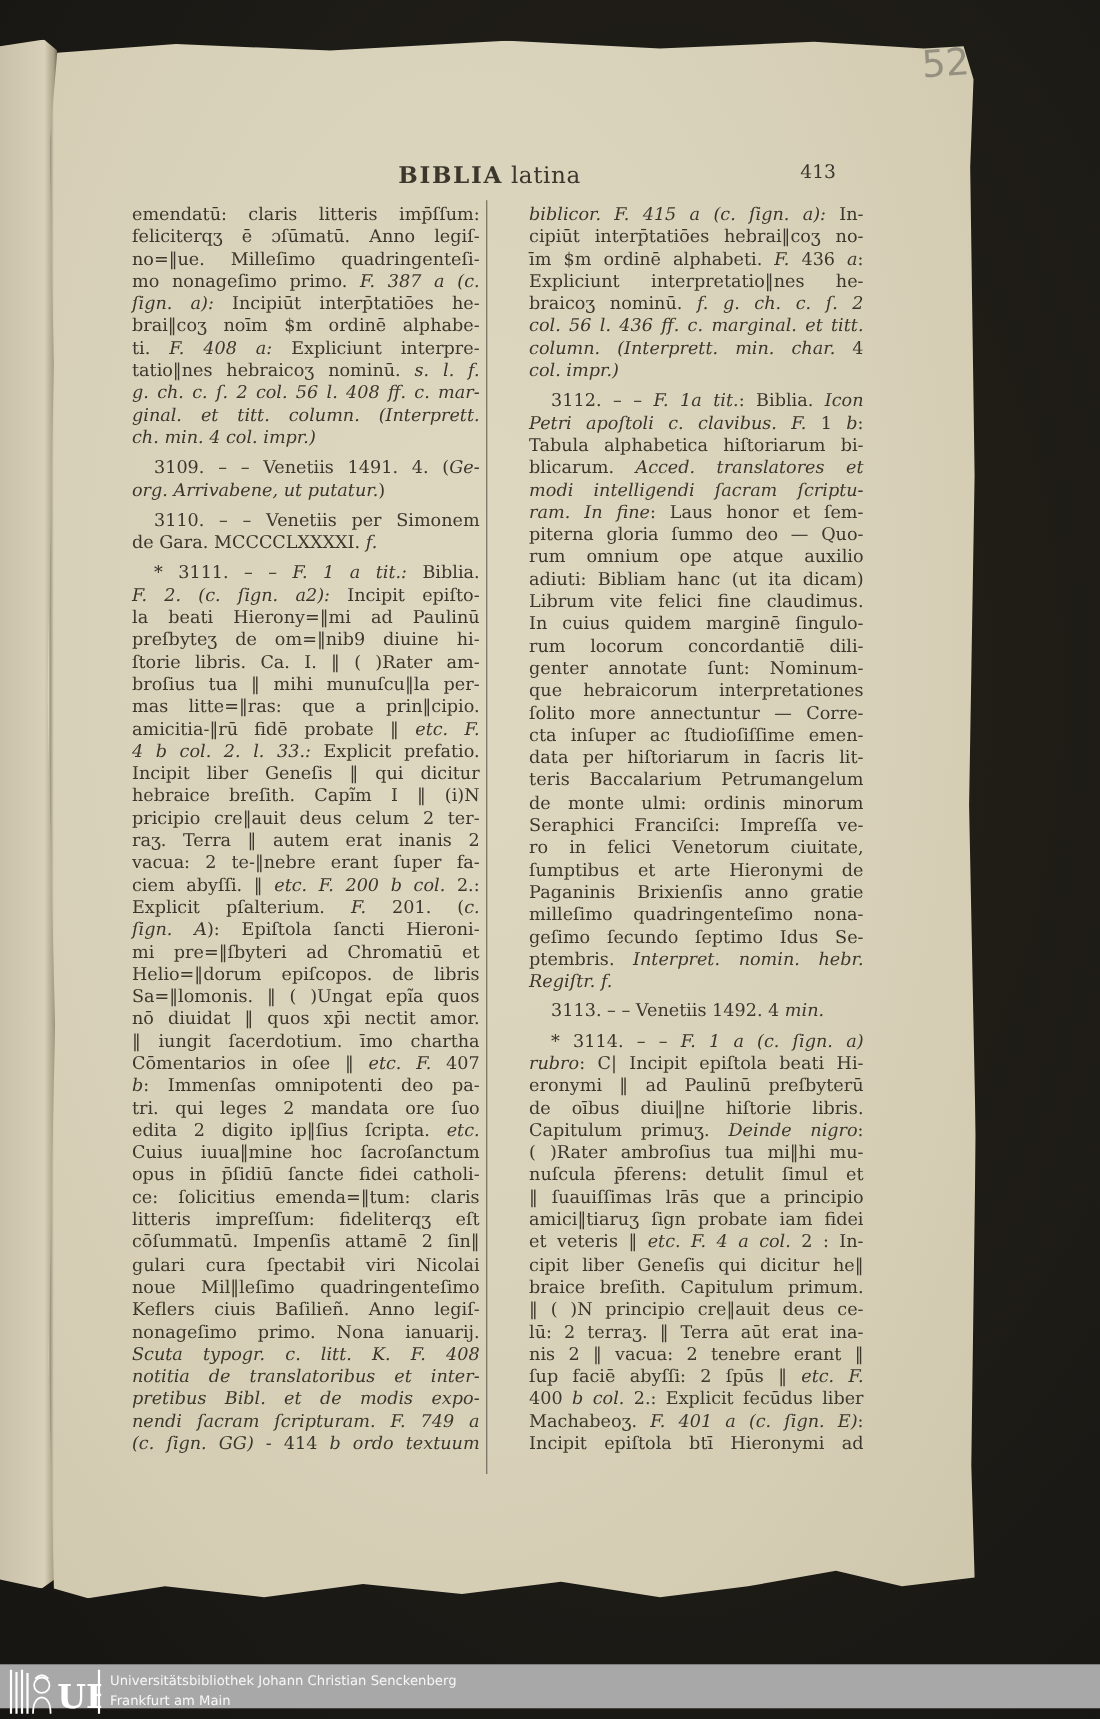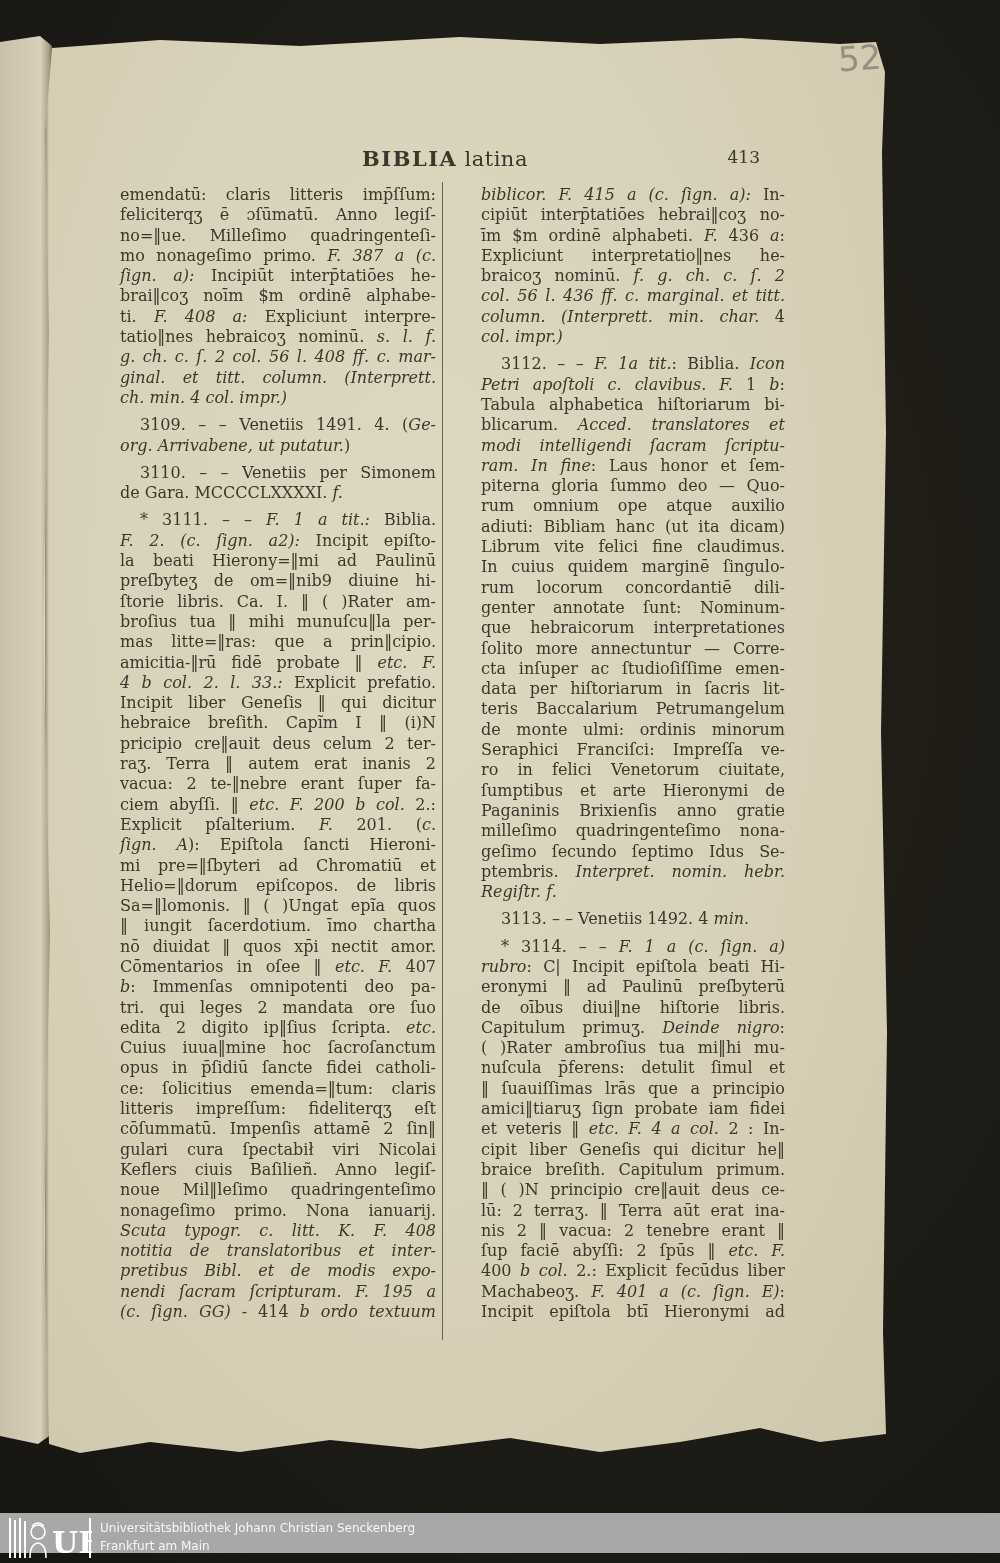--- a/index.html
+++ b/index.html
@@ -116,39 +116,39 @@
       <div class="tline">hebraice breſith. Capĩm I ‖ (i)N</div>
       <div class="tline">pricipio cre‖auit deus celum 2 ter-</div>
       <div class="tline">raʒ. Terra ‖ autem erat inanis 2</div>
       <div class="tline">vacua: 2 te-‖nebre erant ſuper fa-</div>
       <div class="tline">ciem abyſſi. ‖ <i>etc. F. 200 b col.</i> 2.:</div>
       <div class="tline">Explicit pſalterium. <i>F.</i> 201. (<i>c.</i></div>
       <div class="tline"><i>ſign. A</i>): Epiſtola ſancti Hieroni-</div>
       <div class="tline">mi pre=‖ſbyteri ad Chromatiū et</div>
       <div class="tline">Helio=‖dorum epiſcopos. de libris</div>
       <div class="tline">Sa=‖lomonis. ‖ ( )Ungat epĩa quos</div>
+      <div class="tline">nō diuidat ‖ quos xp̄i nectit amor.</div>
       <div class="tline">‖ iungit ſacerdotium. īmo chartha</div>
-      <div class="tline">nō diuidat ‖ quos xp̄i nectit amor.</div>
       <div class="tline">Cōmentarios in oſee ‖ <i>etc. F.</i> 407</div>
       <div class="tline"><i>b</i>: Immenſas omnipotenti deo pa-</div>
       <div class="tline">tri. qui leges 2 mandata ore ſuo</div>
       <div class="tline">edita 2 digito ip‖ſius ſcripta. <i>etc.</i></div>
       <div class="tline">Cuius iuua‖mine hoc ſacroſanctum</div>
       <div class="tline">opus in p̄ſidiū ſancte fidei catholi-</div>
       <div class="tline">ce: ſolicitius emenda=‖tum: claris</div>
       <div class="tline">litteris impreſſum: fideliterqʒ eſt</div>
       <div class="tline">cōſummatū. Impenſis attamē 2 ſin‖</div>
       <div class="tline">gulari cura ſpectabił viri Nicolai</div>
+      <div class="tline">noue Mil‖leſimo quadringenteſimo</div>
       <div class="tline">Keflers ciuis Baſilieñ. Anno legiſ-</div>
-      <div class="tline">noue Mil‖leſimo quadringenteſimo</div>
       <div class="tline">nonageſimo primo. Nona ianuarij.</div>
       <div class="tline"><i>Scuta typogr. c. litt. K. F. 408</i></div>
       <div class="tline"><i>notitia de translatoribus et inter-</i></div>
       <div class="tline"><i>pretibus Bibl. et de modis expo-</i></div>
-      <div class="tline"><i>nendi ſacram ſcripturam. F. 195 a</i></div>
+      <div class="tline"><i>nendi ſacram ſcripturam. F. 749 a</i></div>
       <div class="tline"><i>(c. ſign. GG)</i> - 414 <i>b ordo textuum</i></div>
     </div>
   <div class="col col-right">
       <div class="tline"><i>biblicor. F. 415 a (c. ſign. a):</i> In-</div>
       <div class="tline">cipiūt interp̄tatiōes hebrai‖coʒ no-</div>
       <div class="tline">īm $m ordinē alphabeti. <i>F.</i> 436 <i>a</i>:</div>
       <div class="tline">Expliciunt interpretatio‖nes he-</div>
       <div class="tline">braicoʒ nominū. <i>f. g. ch. c. ſ. 2</i></div>
       <div class="tline"><i>col. 56 l. 436 ff. c. marginal. et titt.</i></div>
       <div class="tline"><i>column. (Interprett. min. char.</i> 4</div>

